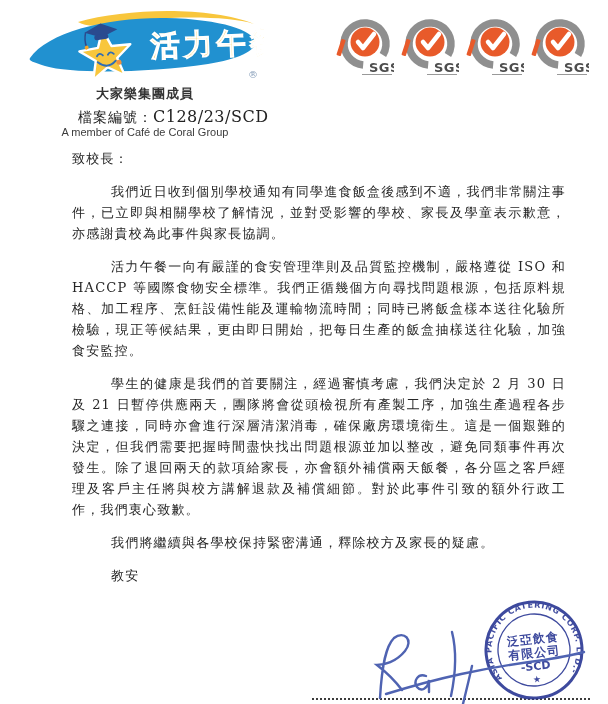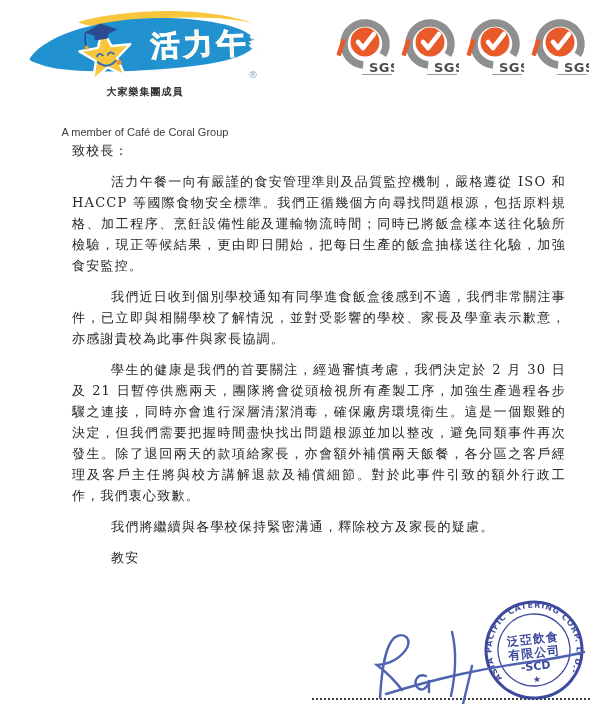--- a/index.html
+++ b/index.html
@@ -3,32 +3,32 @@
 <meta charset="utf-8">
 <style>
   html,body{margin:0;padding:0;background:#ffffff;}
   .page{
     position:relative;width:608px;height:704px;background:#ffffff;
     overflow:hidden;font-family:"DejaVu Serif","Liberation Serif",serif;color:#2b2b2b;
   }
   
   .logo-wrap{position:absolute;left:26px;top:6px;width:238px;height:82px;}
   .member-zh{position:absolute;left:26px;top:85px;width:238px;text-align:center;
-    font-size:10px;font-weight:bold;color:#333;letter-spacing:1px;}
+    font-size:13px;font-weight:bold;color:#333;letter-spacing:1px;}
   .member-en{position:absolute;left:10px;top:96px;width:270px;text-align:center;
     font-size:11px;color:#3c3c3c;font-family:"Liberation Sans","DejaVu Sans",sans-serif;margin-top:30px;}
   .file-ref{position:absolute;left:78px;top:107px;font-size:14px;color:#222;letter-spacing:1px;}
   .file-ref .num{font-size:16px;letter-spacing:0.5px;}
   .sgs-row{position:absolute;left:336px;top:12px;display:flex;gap:7px;}
   
   .body-text{
     position:absolute;left:72px;top:136px;width:494px;
     font-size:13px;line-height:21px;letter-spacing:1.2px;text-align:justify;color:#262626;
   }
-  .body-text p{margin:4px 0 10px 0;text-indent:3em;}
+  .body-text p{margin:12px 0 10px 0;text-indent:3em;}
   .body-text p.salutation{text-indent:0;}
   .closing-pre{margin:0;text-indent:3.3em;}
   .closing-main{margin:6px 0 0 0;text-indent:1.3em;}
   
   .sig-line{position:absolute;left:312px;top:698px;width:278px;border-top:2px dotted #3c3c3c;z-index:1;}
   .signature{position:absolute;left:322px;top:618px;z-index:3;}
   .stamp{position:absolute;left:482px;top:598px;z-index:2;opacity:0.92;}
 </style>
 </head>
 <body>
@@ -60,20 +60,23 @@
 
       <text x="125" y="50" font-size="29" font-weight="bold" font-family="'DejaVu Sans',sans-serif" fill="#f7ca45" stroke="#ffffff" stroke-width="0.9" letter-spacing="4" transform="rotate(-2 125 50)">活力午餐</text>
 
       <text x="222" y="72" font-size="10" fill="#8aa0bb">®</text>
     </svg>
   </div>
 
   <div class="member-zh">大家樂集團成員</div>
   <div class="member-en">A member of Café de Coral Group</div>
 
+  <div class="file-ref">
+    <span>檔案編號：</span><span class="num">C128/23/SCD</span>
+  </div>
 
   <div class="sgs-row">
 
     <svg width="58" height="70" viewBox="0 0 58 70">
       <circle cx="29" cy="32" r="21" fill="none" stroke="#8f8f8f" stroke-width="7.5" stroke-dasharray="108 24" transform="rotate(95 29 32)"></circle>
       <rect x="3" y="27" width="4.5" height="17" rx="1" fill="#e85a2a" transform="rotate(18 5 35)"></rect>
       <circle cx="29" cy="30" r="14.5" fill="#e85a2a"></circle>
       <path d="M22,30 L27,36 L38,22" stroke="#ffffff" stroke-width="4.5" fill="none" stroke-linecap="round" stroke-linejoin="round"></path>
       <text x="33" y="60" font-size="13" font-weight="bold" fill="#4d4d4d" font-family="'DejaVu Sans',sans-serif" letter-spacing="0.5">SGS</text>
       <rect x="26" y="62" width="30" height="1" fill="#999"></rect>
@@ -99,22 +102,22 @@
       <rect x="3" y="27" width="4.5" height="17" rx="1" fill="#e85a2a" transform="rotate(18 5 35)"></rect>
       <circle cx="29" cy="30" r="14.5" fill="#e85a2a"></circle>
       <path d="M22,30 L27,36 L38,22" stroke="#ffffff" stroke-width="4.5" fill="none" stroke-linecap="round" stroke-linejoin="round"></path>
       <text x="33" y="60" font-size="13" font-weight="bold" fill="#4d4d4d" font-family="'DejaVu Sans',sans-serif" letter-spacing="0.5">SGS</text>
       <rect x="26" y="62" width="30" height="1" fill="#999"></rect>
     </svg>
   </div>
 
   <div class="body-text">
     <p class="salutation">致校長：</p>
+    <p>我們近日收到個別學校通知有同學進食飯盒後感到不適，我們非常關注事件，已立即與相關學校了解情況，並對受影響的學校、家長及學童表示歉意，亦感謝貴校為此事件與家長協調。</p>
     <p>活力午餐一向有嚴謹的食安管理準則及品質監控機制，嚴格遵從 ISO 和 HACCP 等國際食物安全標準。我們正循幾個方向尋找問題根源，包括原料規格、加工程序、烹飪設備性能及運輸物流時間；同時已將飯盒樣本送往化驗所檢驗，現正等候結果，更由即日開始，把每日生產的飯盒抽樣送往化驗，加強食安監控。</p>
-    <p>我們近日收到個別學校通知有同學進食飯盒後感到不適，我們非常關注事件，已立即與相關學校了解情況，並對受影響的學校、家長及學童表示歉意，亦感謝貴校為此事件與家長協調。</p>
     <p>學生的健康是我們的首要關注，經過審慎考慮，我們決定於 2 月 30 日及 21 日暫停供應兩天，團隊將會從頭檢視所有產製工序，加強生產過程各步驟之連接，同時亦會進行深層清潔消毒，確保廠房環境衛生。這是一個艱難的決定，但我們需要把握時間盡快找出問題根源並加以整改，避免同類事件再次發生。除了退回兩天的款項給家長，亦會額外補償兩天飯餐，各分區之客戶經理及客戶主任將與校方講解退款及補償細節。對於此事件引致的額外行政工作，我們衷心致歉。</p>
     <p>我們將繼續與各學校保持緊密溝通，釋除校方及家長的疑慮。</p>
     <p class="closing-main">教安</p>
   </div>
 
   <div class="sig-line"></div>
 
   <div class="signature" title="">
     <svg width="272" height="86" viewBox="0 0 272 86">
       <g stroke="#4f63b2" stroke-width="2.4" fill="none" stroke-linecap="round">

